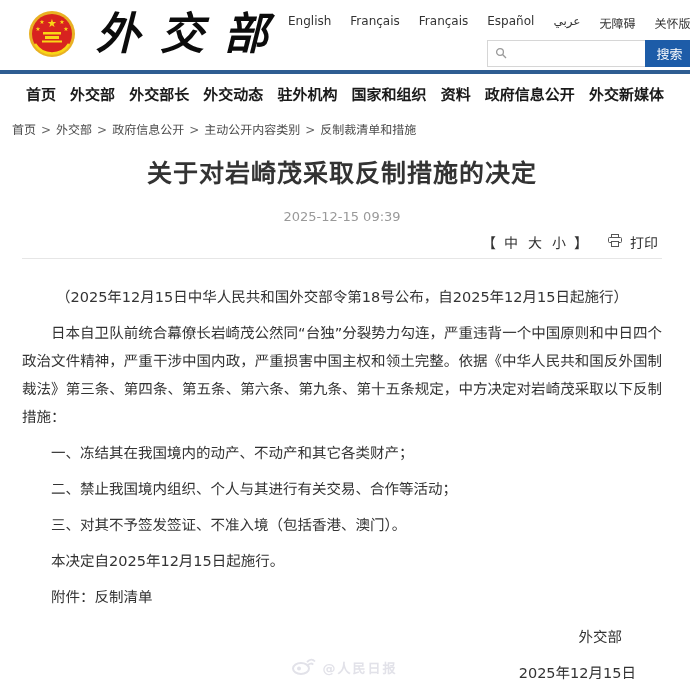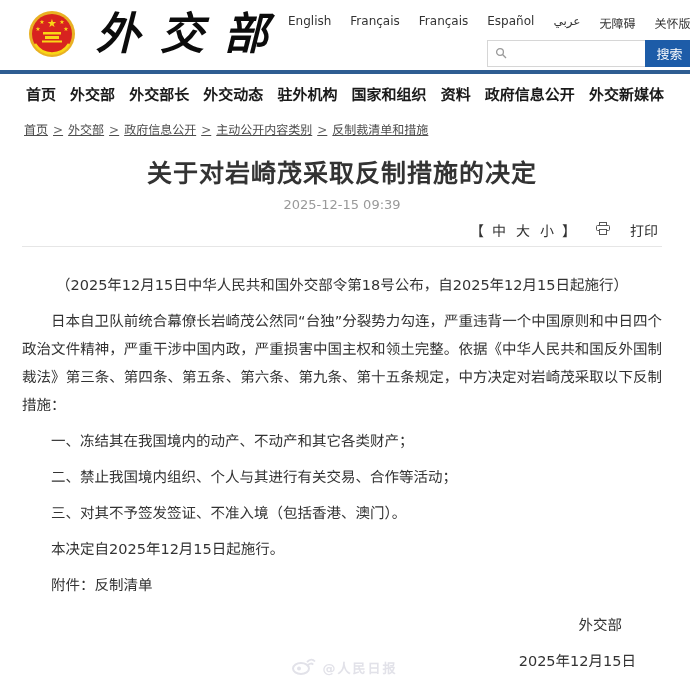--- a/index.html
+++ b/index.html
@@ -20,32 +20,32 @@
   .search-input-wrap { display:flex; align-items:center; width:158px; height:27px; border:1px solid #d6d6d6; border-right:none; background:#fff; padding-left:7px; }
   .search-input-wrap input { border:none; outline:none; width:130px; font-size:12px; margin-left:5px; }
   .search-btn { width:50px; height:27px; border:none; color:#fff; font-size:13px; cursor:pointer; font-family:inherit; }
 
   
   .mainnav { border-top:4px solid #2e5d92; height:42px; display:flex; align-items:center;
              justify-content:space-between; padding:0 26px; background:#fff; }
   .mainnav a { font-size:15px; font-weight:bold; color:#1a1a1a; text-decoration:none; cursor:pointer; white-space:nowrap; }
 
   
-  .breadcrumb { padding:8px 0 6px 24px; font-size:12px; color:#4c4c4c;text-decoration:underline; }
+  .breadcrumb { padding:8px 0 6px 12px; font-size:12px; color:#4c4c4c; }
   .breadcrumb a { color:#4c4c4c; text-decoration:none; cursor:pointer; }
   .breadcrumb .sep { margin:0 5px; color:#666; }
 
   
   .article { padding:10px 28px 0 22px; }
   .article h1 { text-align:center; font-size:25px; font-weight:bold; color:#333; letter-spacing:1px; }
-  .pub-date { text-align:center; font-size:13px; color:#999; margin-top:8px; }
+  .pub-date { text-align:center; font-size:13px; color:#999; margin-top:20px; }
   .toolbar { display:flex; justify-content:flex-end; align-items:center; gap:6px; font-size:14px; color:#333; margin-top:8px; padding-right:4px; }
   .toolbar .fs { cursor:pointer; padding:0 2px; }
   .toolbar .bracket { color:#333; }
-  .print-btn { display:inline-flex; align-items:center; gap:20px; margin-left:14px; cursor:pointer; color:#333; }
+  .print-btn { display:inline-flex; align-items:center; gap:8px; margin-left:14px; cursor:pointer; color:#333; }
   .article hr { border:none; border-top:1px solid #e6e6e6; margin-top:6px; }
 
   .content { margin-top:24px; font-size:14.5px; line-height:28px; color:#333; }
   .content p { margin-bottom:8px; }
   .decree { text-align:center; }
   .indent { text-indent:2em; }
   .justify { text-align:justify; }
   .right { text-align:right; }
   .sig { padding-right:40px; margin-top:12px; }
   .sig-date { padding-right:26px; margin-top:4px; }

